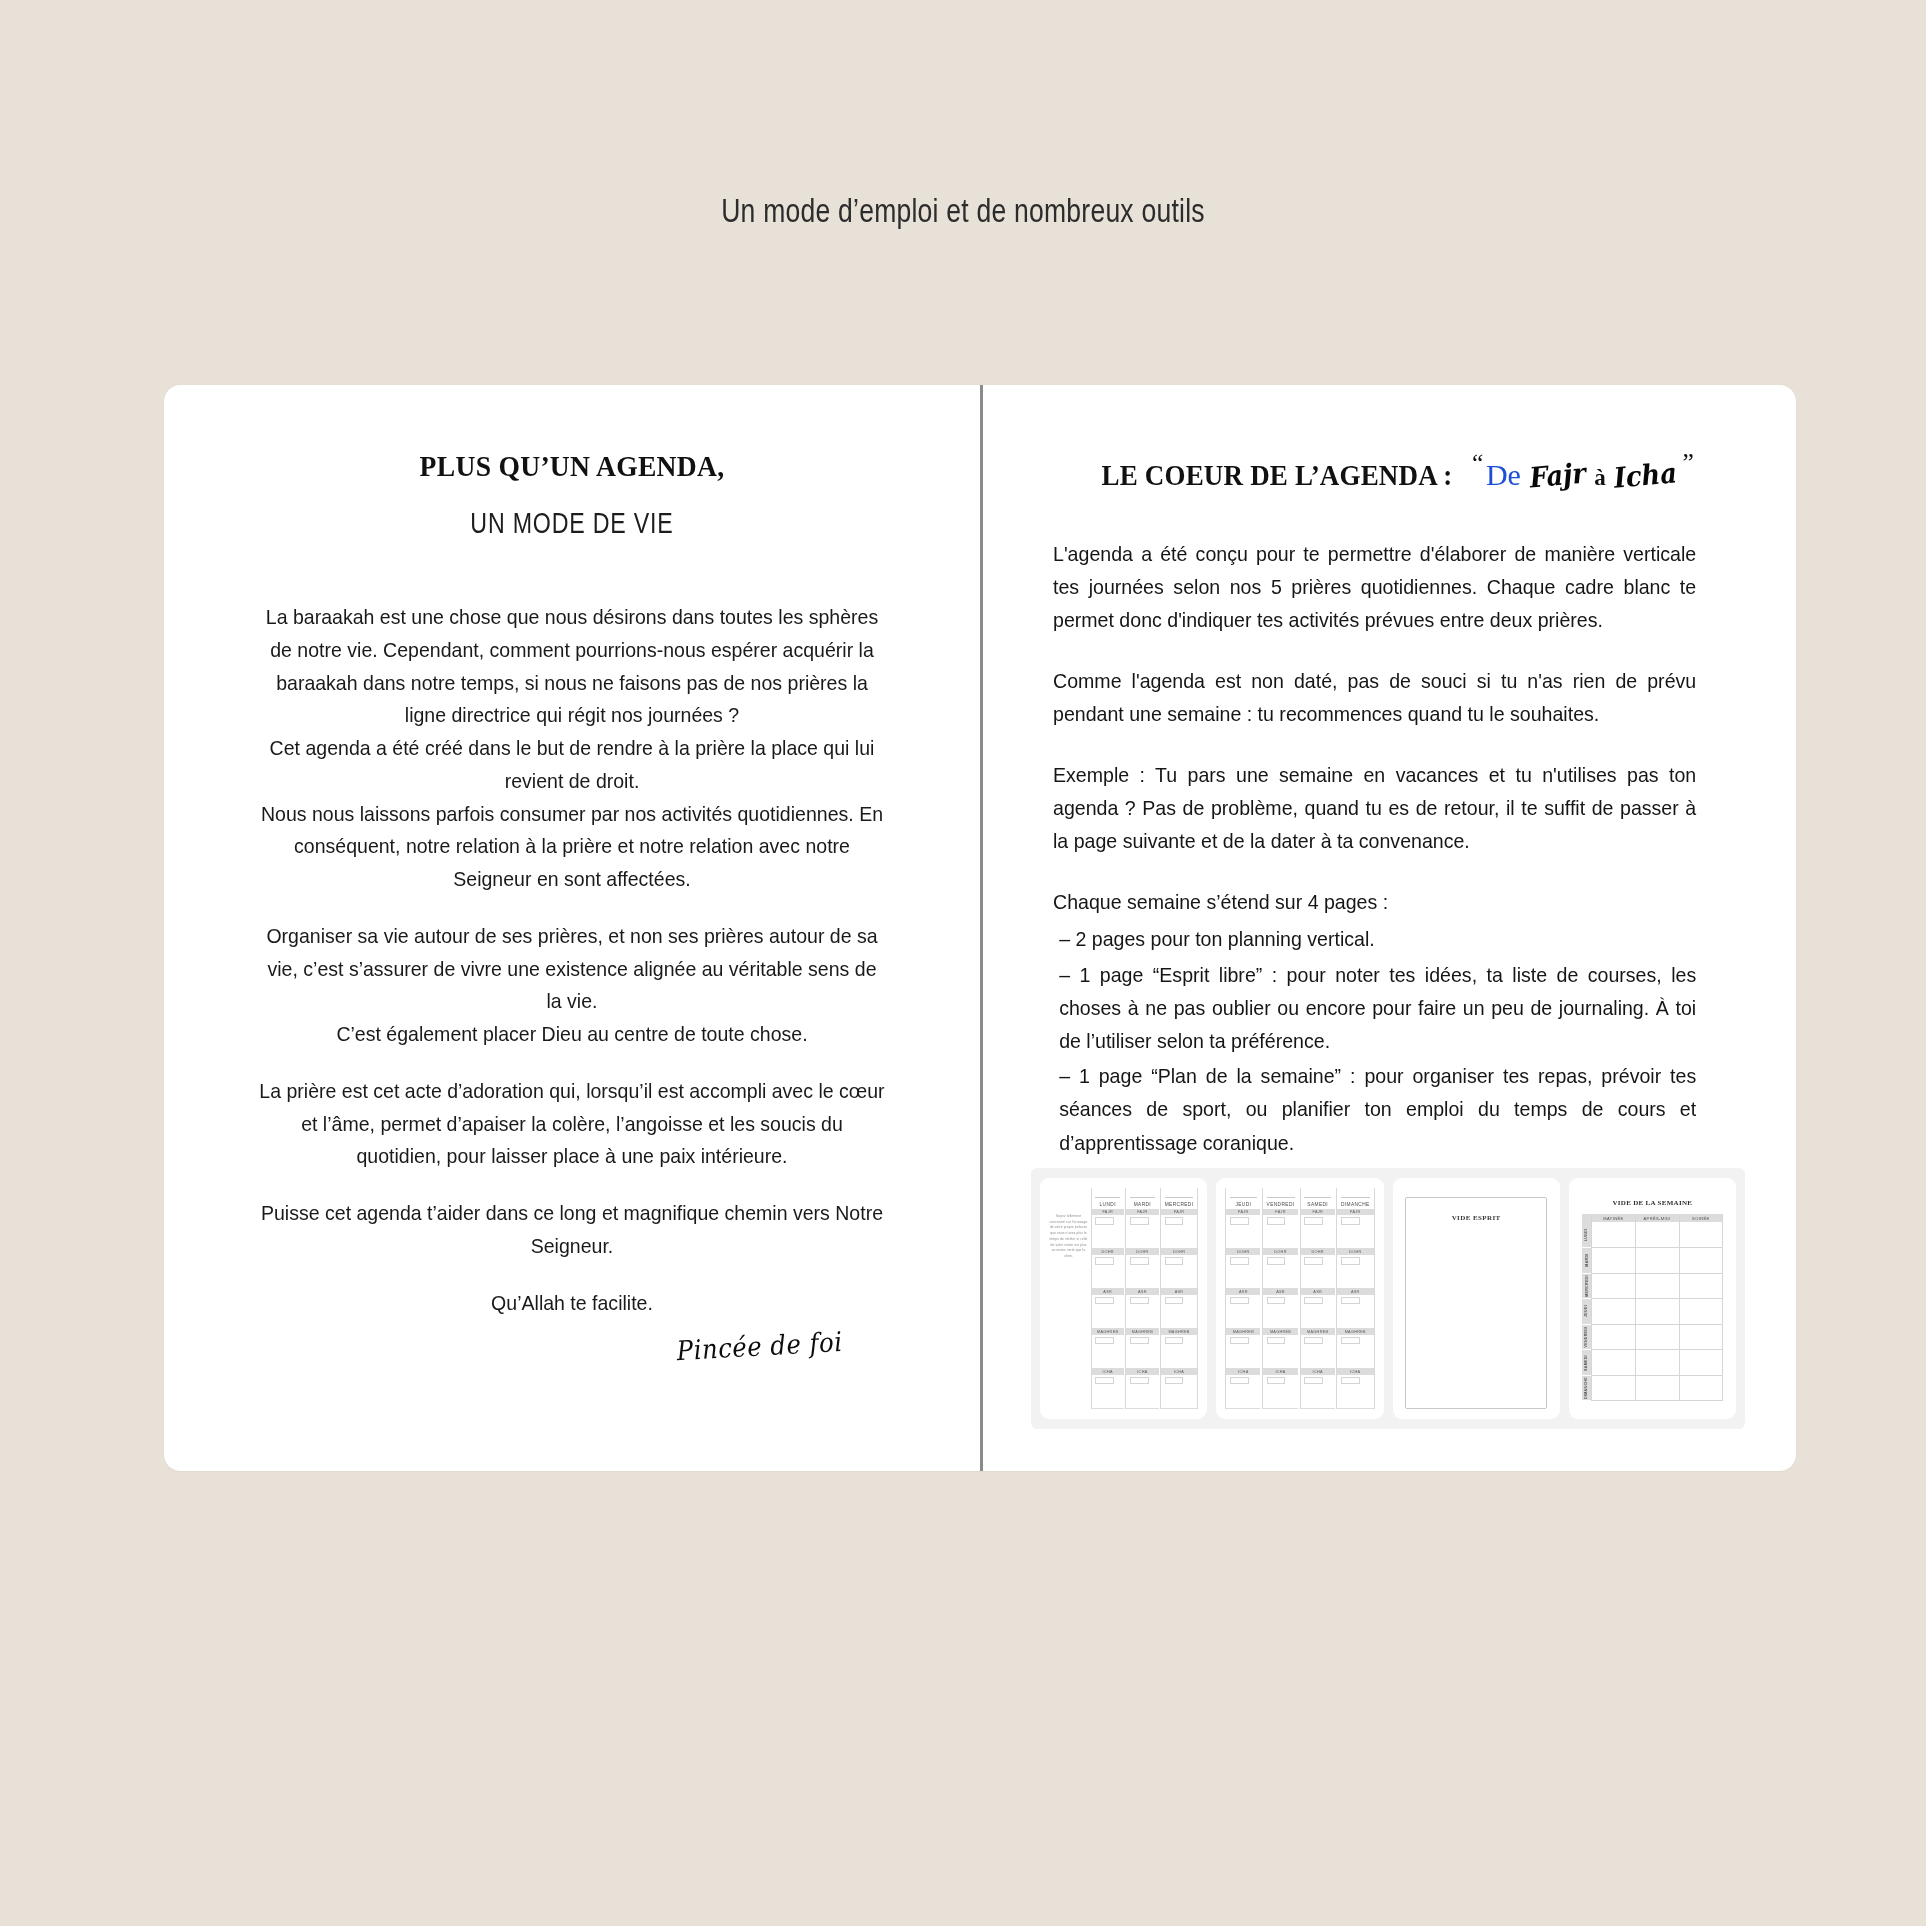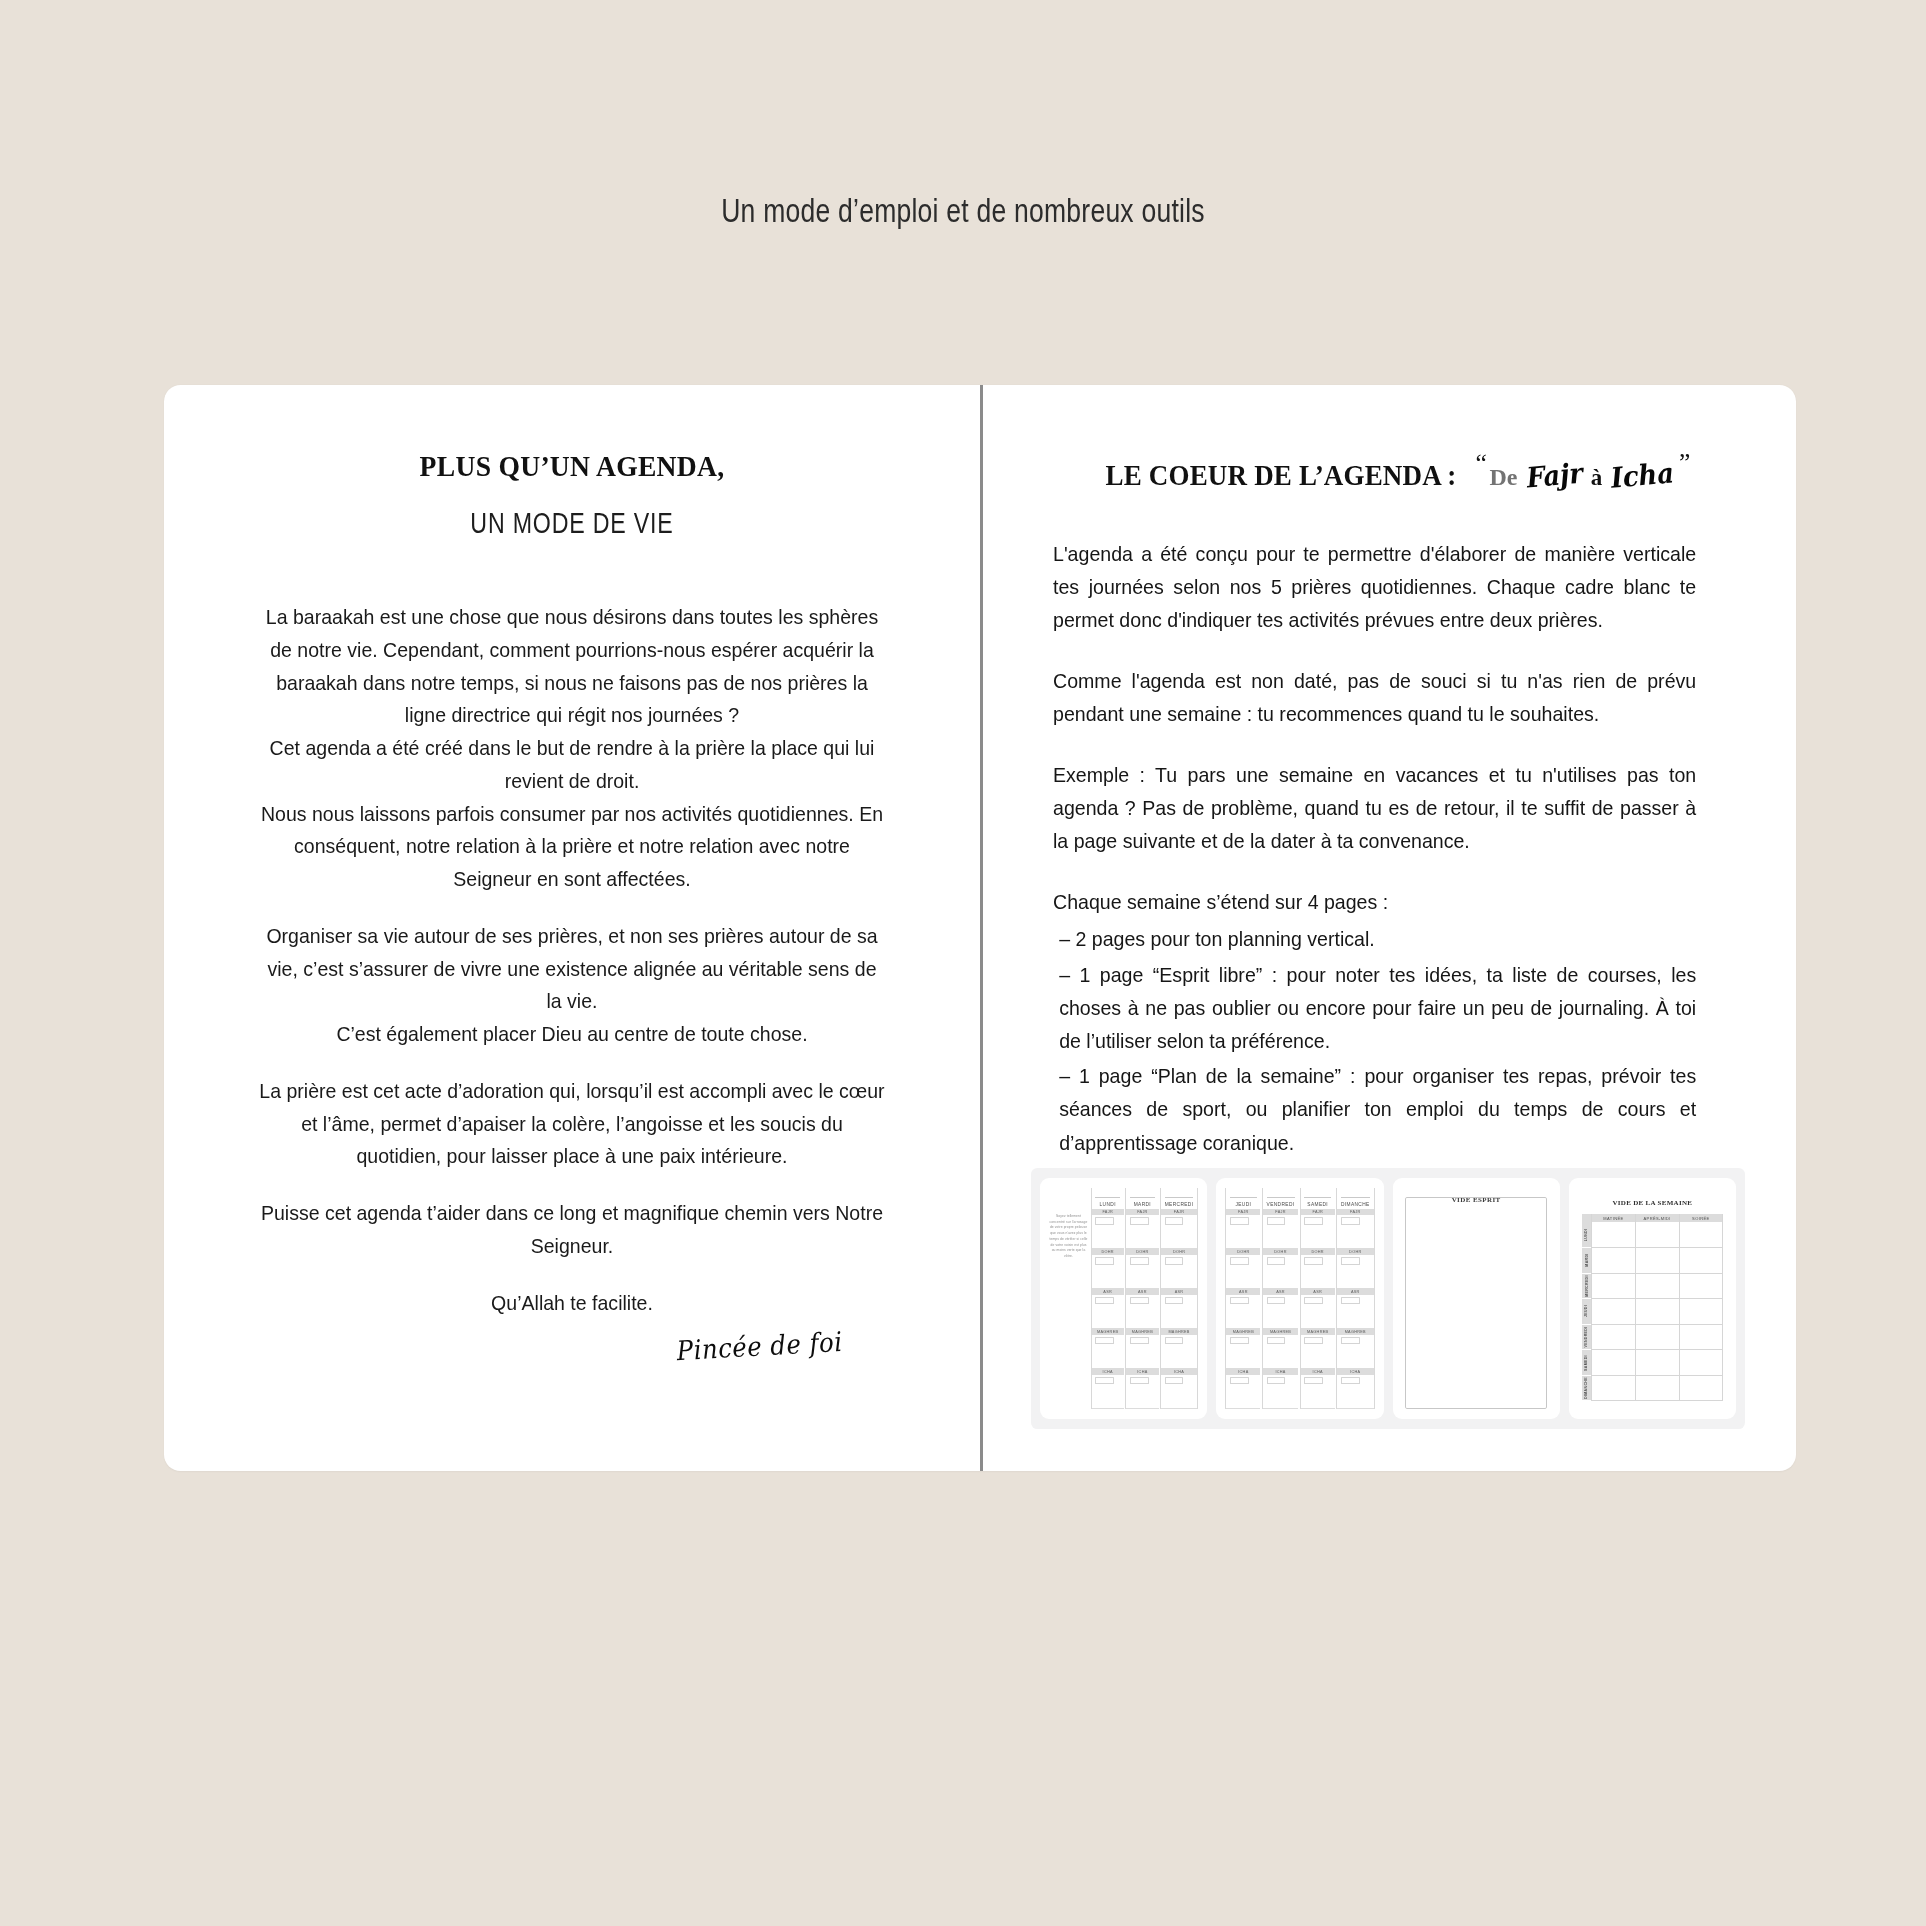--- a/index.html
+++ b/index.html
@@ -118,23 +118,23 @@
   }
   .rh-quote-open, .rh-quote-close {
     font-family: "Liberation Serif", serif;
     font-size: 25.5px;
     color: #111;
     position: relative;
     top: -14px;
   }
   .rh-de {
     font-family: "Liberation Serif", serif;
-    font-weight: bold;
-    font-size: 24px;
-    color: #737373;
+    font-weight: normal;
+    font-size: 30px;
+    color: #1d4ed8;
     margin: 0 3.8px 0 2.5px;
   }
   .rh-script {
     font-family: "DejaVu Serif", serif;
     font-style: italic;
     font-weight: bold;
     font-size: 28px;
     color: #080808;
     display: inline-block;
     transform: rotate(-5deg) scaleX(0.92);
@@ -234,21 +234,21 @@
   }
 
   
   .vide-title {
     text-align: center;
     font-family: "Liberation Serif", serif;
     font-weight: bold;
     font-size: 7px;
     color: #3a3a3a;
     letter-spacing: 0.4px;
-    margin-top: 8px;
+    margin-top: 26px;
   }
   .vide-frame {
     position: absolute;
     left: 12.7px; right: 12.7px;
     top: 19px; bottom: 10.2px;
     border: 0.4px solid #c7c7c7;
     border-radius: 1.9px;
   }
   .vide-notch {
     position: absolute;

